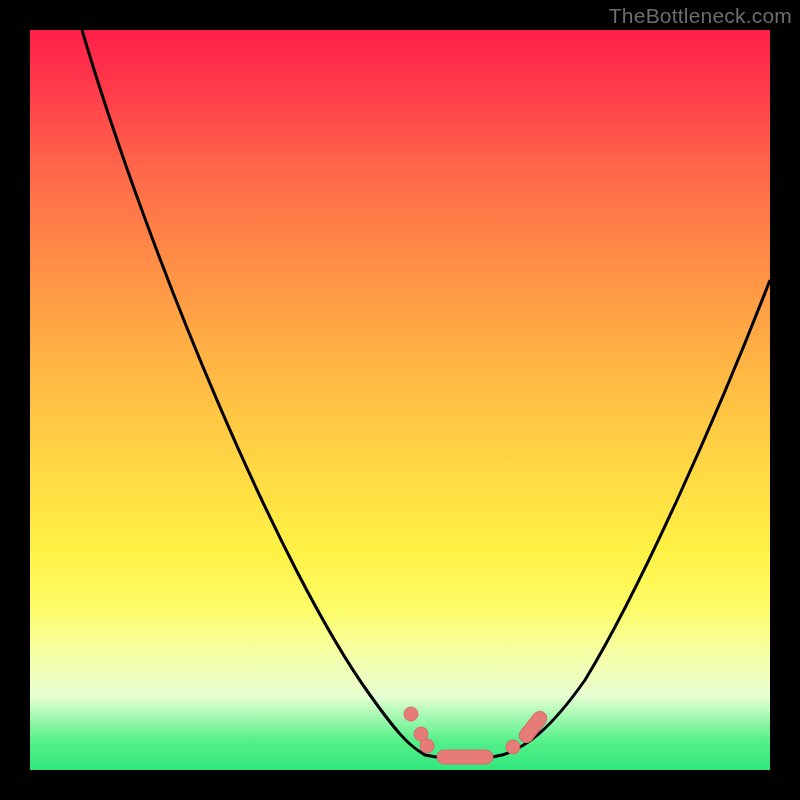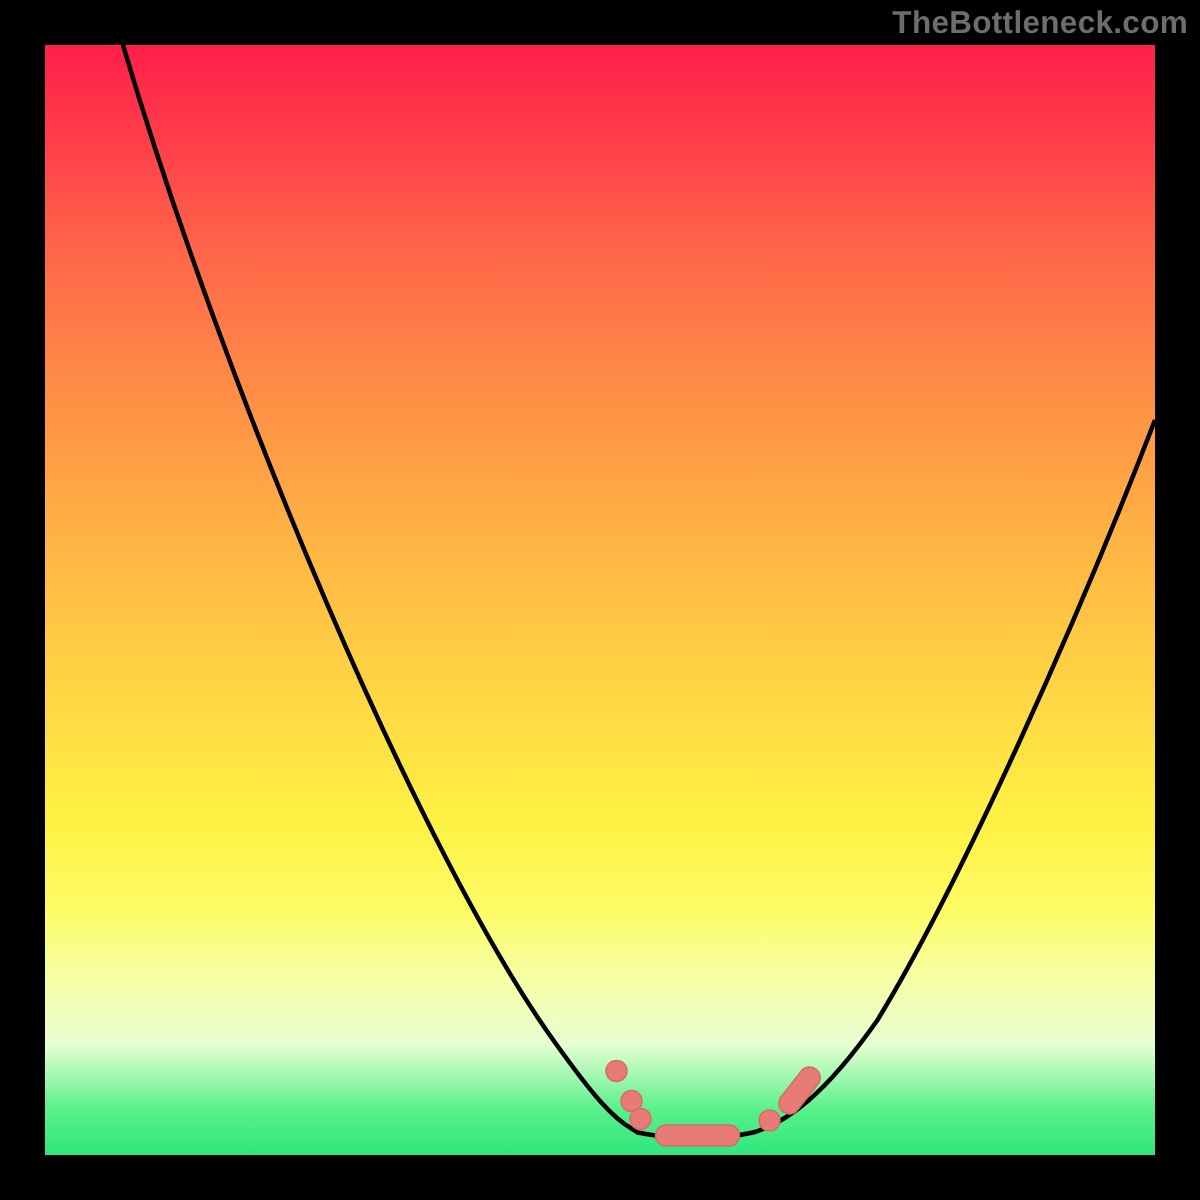--- a/index.html
+++ b/index.html
@@ -43,21 +43,21 @@
     left: 0; top: 0;
     width: 740px;
     height: 740px;
   }
   .watermark {
     position: absolute;
     top: 4px;
     right: 8px;
     color: #6d6d6d;
     font-size: 21px;
-    font-weight: 700;
+    font-weight: 400;
     letter-spacing: 0.2px;
   }
 </style>
 </head>
 <body>
 
 <div class="frame">
   <div class="gradient"></div>
 
   <svg class="curve" viewBox="0 0 740 740">

